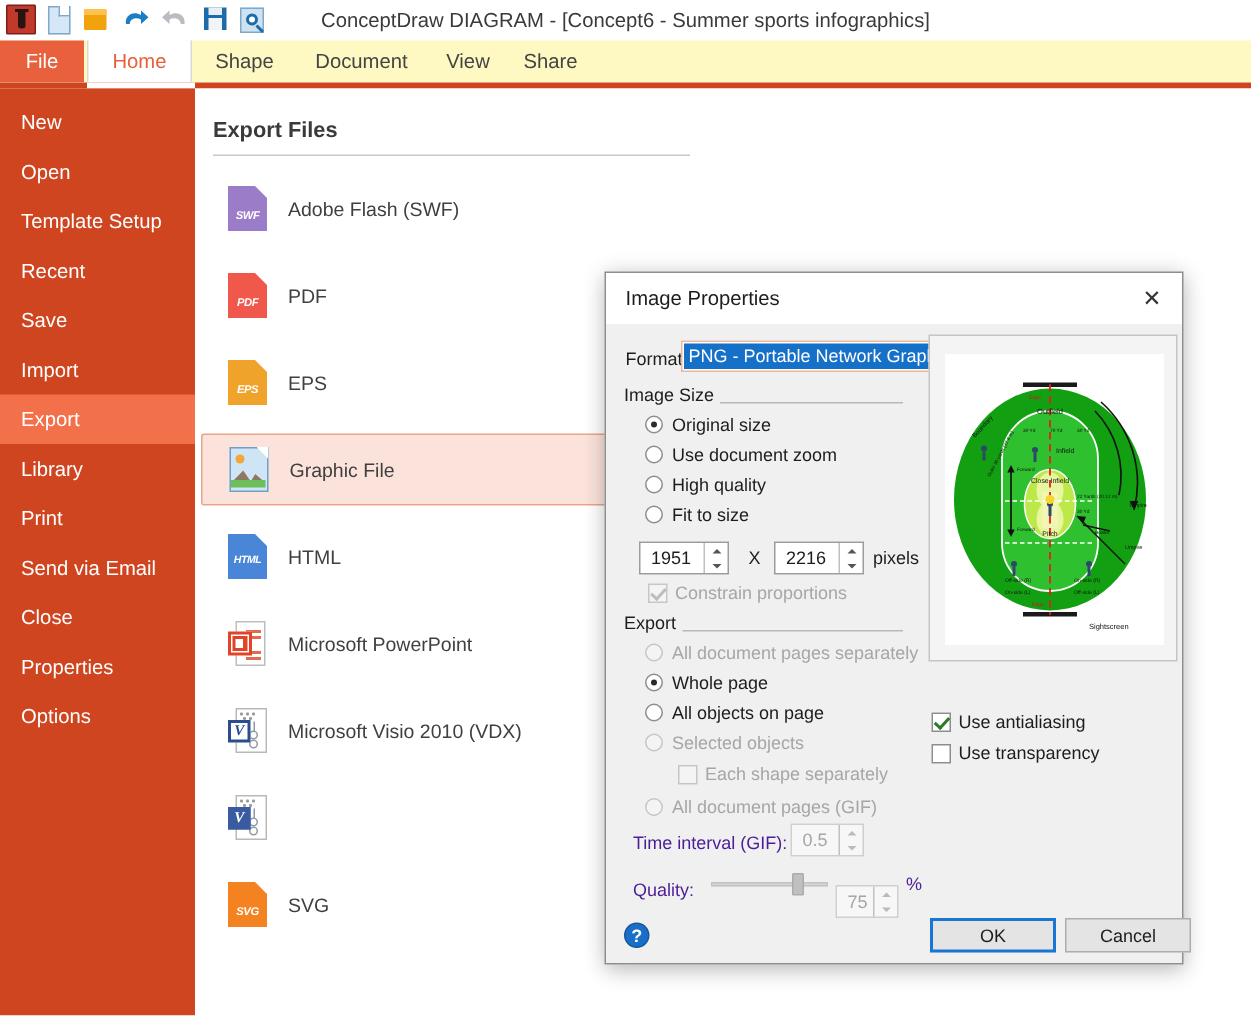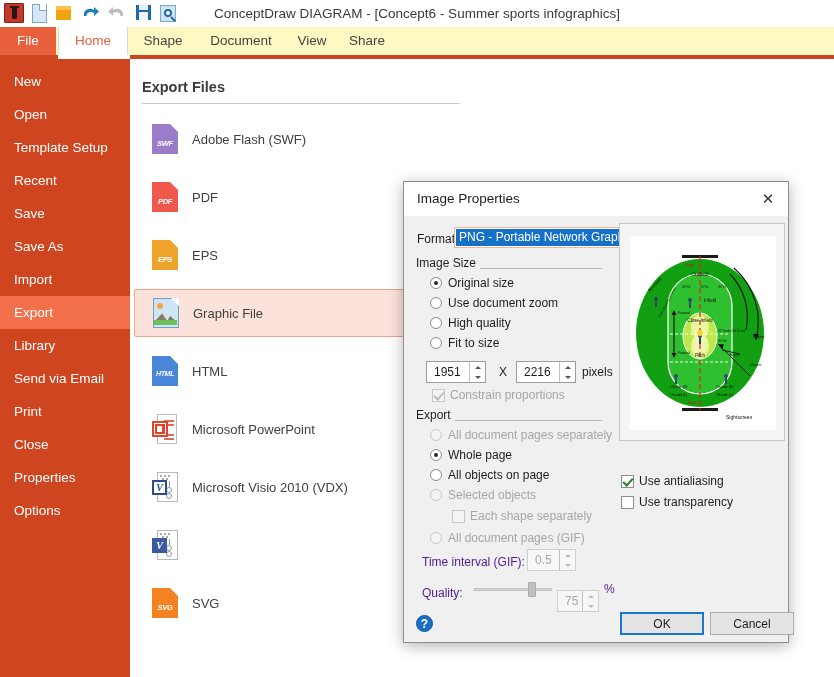--- a/index.html
+++ b/index.html
@@ -362,26 +362,25 @@
   <div id="ul-gap"></div>
 </div>
 
 <div id="sidebar">
   <div class="side-sp"></div>
   <div class="side-item">New</div>
   <div class="side-item">Open</div>
   <div class="side-item">Template Setup</div>
   <div class="side-item">Recent</div>
   <div class="side-item">Save</div>
-  <div class="side-item">Save As</div>
   <div class="side-item">Import</div>
   <div class="side-item active">Export</div>
   <div class="side-item">Library</div>
+  <div class="side-item">Print</div>
   <div class="side-item">Send via Email</div>
-  <div class="side-item">Print</div>
   <div class="side-item">Close</div>
   <div class="side-item">Properties</div>
   <div class="side-item">Options</div>
 </div>
 
 <div id="content">
   <div id="export-title">Export Files</div>
   <div id="export-rule"></div>
 
   <div class="file-row" style="top:56px">

